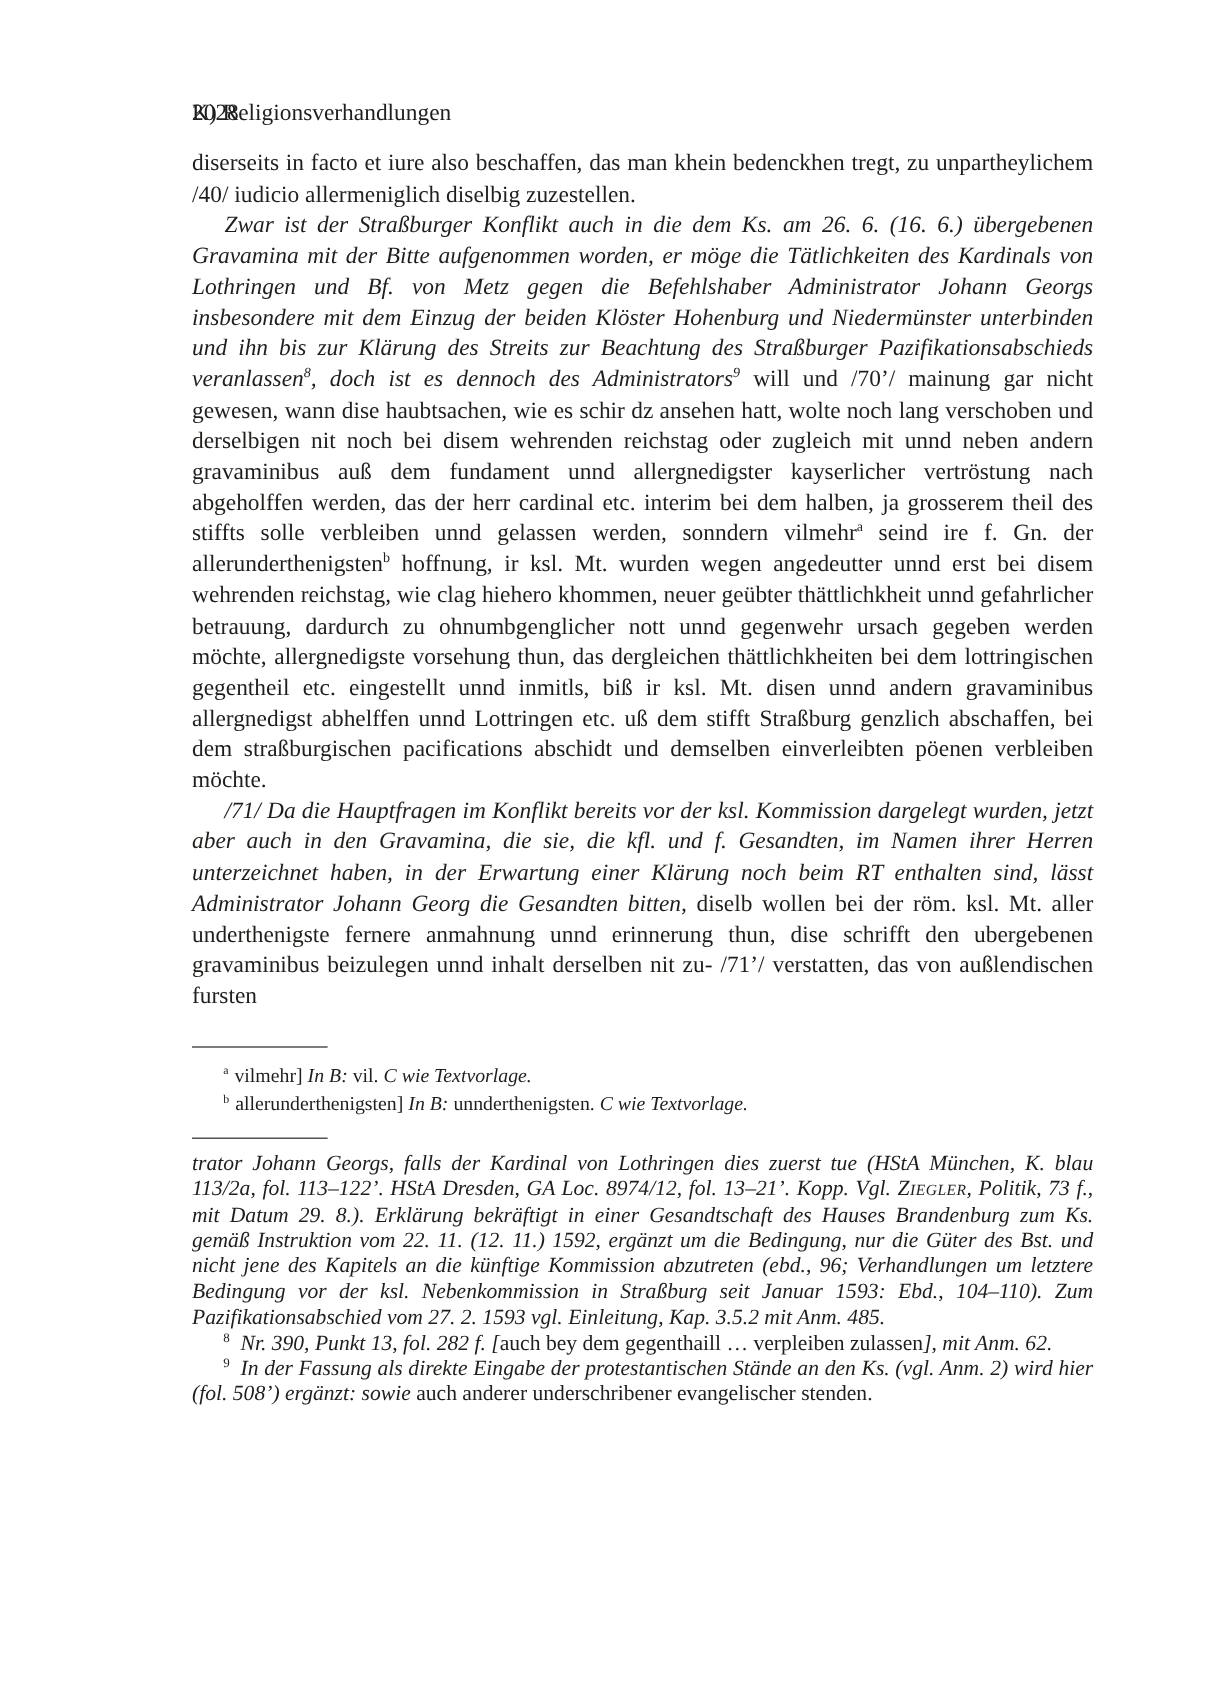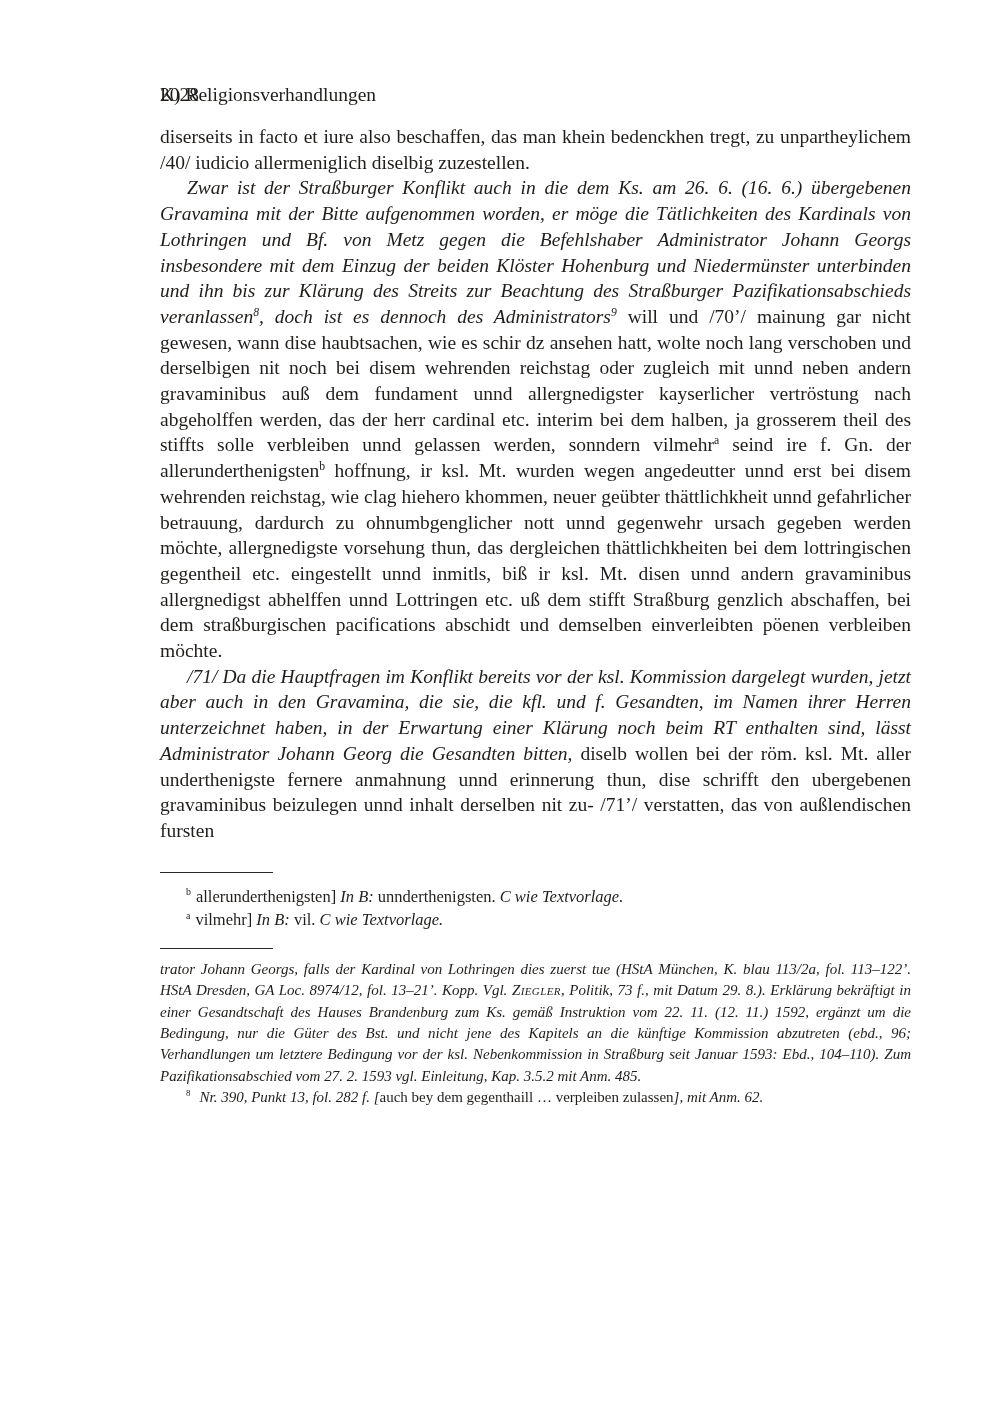--- a/index.html
+++ b/index.html
@@ -32,21 +32,21 @@
     border-top: 1.4px solid #2b2926;
     margin: 28px 0 12px 0;
   }
   .rule2 { margin: 16px 0 10px 0; }
   .apparatus p {
     margin: 0; font-size: 16.5px; line-height: 23.5px;
     text-indent: 26px; text-align: justify;
   }
   .app-marker { margin-right: 5px; }
   .footnotes p {
-    margin: 0; font-size: 15px; line-height: 21.4px; text-align: justify;
+    margin: 0; font-size: 18px; line-height: 21.4px; text-align: justify;
   }
   .fn-indent { text-indent: 26px; }
   .fn-marker { margin-right: 9px; }
 </style>
 </head>
 <body>
 
 <div class="page">
 
   <header class="running-head">
@@ -56,24 +56,25 @@
 
   <section class="body-text">
     <p class="para"><span class="r">diserseits in facto et iure also beschaffen, das man khein bedenckhen tregt, zu unpartheylichem /40/ iudicio allermeniglich diselbig zuzestellen.</span></p>
     <p class="para para-indent"><span class="i">Zwar ist der Straßburger Konflikt auch in die dem Ks. am 26. 6. (16. 6.) übergebenen Gravamina mit der Bitte aufgenommen worden, er möge die Tätlichkeiten des Kardinals von Lothringen und Bf. von Metz gegen die Befehlshaber Administrator Johann Georgs insbesondere mit dem Einzug der beiden Klöster Hohenburg und Niedermünster unterbinden und ihn bis zur Klärung des Streits zur Beachtung des Straßburger Pazifikationsabschieds veranlassen</span><span class="sup i">8</span><span class="i">, doch ist es dennoch des Administrators</span><span class="sup i">9</span><span class="r"> will und /70’/ mainung gar nicht gewesen, wann dise haubtsachen, wie es schir dz ansehen hatt, wolte noch lang verschoben und derselbigen nit noch bei disem wehrenden reichstag oder zugleich mit unnd neben andern gravaminibus auß dem fundament unnd allergnedigster kayserlicher vertröstung nach abgeholffen werden, das der herr cardinal etc. interim bei dem halben, ja grosserem theil des stiffts solle verbleiben unnd gelassen werden, sonndern vilmehr</span><span class="sup r">a</span><span class="r"> seind ire f. Gn. der allerunderthenigsten</span><span class="sup r">b</span><span class="r"> hoffnung, ir ksl. Mt. wurden wegen angedeutter unnd erst bei disem wehrenden reichstag, wie clag hiehero khommen, neuer geübter thättlichkheit unnd gefahrlicher betrauung, dardurch zu ohnumbgenglicher nott unnd gegenwehr ursach gegeben werden möchte, allergnedigste vorsehung thun, das dergleichen thättlichkheiten bei dem lottringischen gegentheil etc. eingestellt unnd inmitls, biß ir ksl. Mt. disen unnd andern gravaminibus allergnedigst abhelffen unnd Lottringen etc. uß dem stifft Straßburg genzlich abschaffen, bei dem straßburgischen pacifications abschidt und demselben einverleibten pöenen verbleiben möchte.</span></p>
     <p class="para para-indent"><span class="i">/71/ Da die Hauptfragen im Konflikt bereits vor der ksl. Kommission dargelegt wurden, jetzt aber auch in den Gravamina, die sie, die kfl. und f. Gesandten, im Namen ihrer Herren unterzeichnet haben, in der Erwartung einer Klärung noch beim RT enthalten sind, lässt Administrator Johann Georg die Gesandten bitten, </span><span class="r">diselb wollen bei der röm. ksl. Mt. aller underthenigste fernere anmahnung unnd erinnerung thun, dise schrifft den ubergebenen gravaminibus beizulegen unnd inhalt derselben nit zu- /71’/ verstatten, das von außlendischen fursten</span></p>
   </section>
 
   <div class="rule"></div>
 
   <section class="apparatus">
+    <p><span class="sup r app-marker">a</span><span><span class="r">vilmehr] </span><span class="i">In B: </span><span class="r">vil. </span><span class="i">C wie Textvorlage.</span></span></p>
     <p><span class="sup r app-marker">b</span><span><span class="r">allerunderthenigsten] </span><span class="i">In B: </span><span class="r">unnderthenigsten. </span><span class="i">C wie Textvorlage.</span></span></p>
-    <p><span class="sup r app-marker">a</span><span><span class="r">vilmehr] </span><span class="i">In B: </span><span class="r">vil. </span><span class="i">C wie Textvorlage.</span></span></p>
   </section>
 
   <div class="rule rule2"></div>
 
   <section class="footnotes">
     <p><span class="i">trator Johann Georgs, falls der Kardinal von Lothringen dies zuerst tue (HStA München, K. blau 113/2a, fol. 113–122’. HStA Dresden, GA Loc. 8974/12, fol. 13–21’. Kopp. Vgl. </span><span class="sc i">Ziegler</span><span class="i">, Politik, 73 f., mit Datum 29. 8.). Erklärung bekräftigt in einer Gesandtschaft des Hauses Brandenburg zum Ks. gemäß Instruktion vom 22. 11. (12. 11.) 1592, ergänzt um die Bedingung, nur die Güter des Bst. und nicht jene des Kapitels an die künftige Kommission abzutreten (ebd., 96; Verhandlungen um letztere Bedingung vor der ksl. Nebenkommission in Straßburg seit Januar 1593: Ebd., 104–110). Zum Pazifikationsabschied vom 27. 2. 1593 vgl. Einleitung, Kap. 3.5.2 mit Anm. 485.</span></p>
     <p class="fn-indent"><span class="sup r fn-marker">8</span><span><span class="i">Nr. 390, Punkt 13, fol. 282 f. [</span><span class="r">auch bey dem gegenthaill … verpleiben zulassen</span><span class="i">], mit Anm. 62.</span></span></p>
+    <p class="fn-indent"><span class="sup r fn-marker">9</span><span><span class="i">In der Fassung als direkte Eingabe der protestantischen Stände an den Ks. (vgl. Anm. 2) wird hier (fol. 508’) ergänzt: sowie </span><span class="r">auch anderer underschribener evangelischer stenden.</span></span></p>
   </section>
 
 </div>
 
 </body></html>

